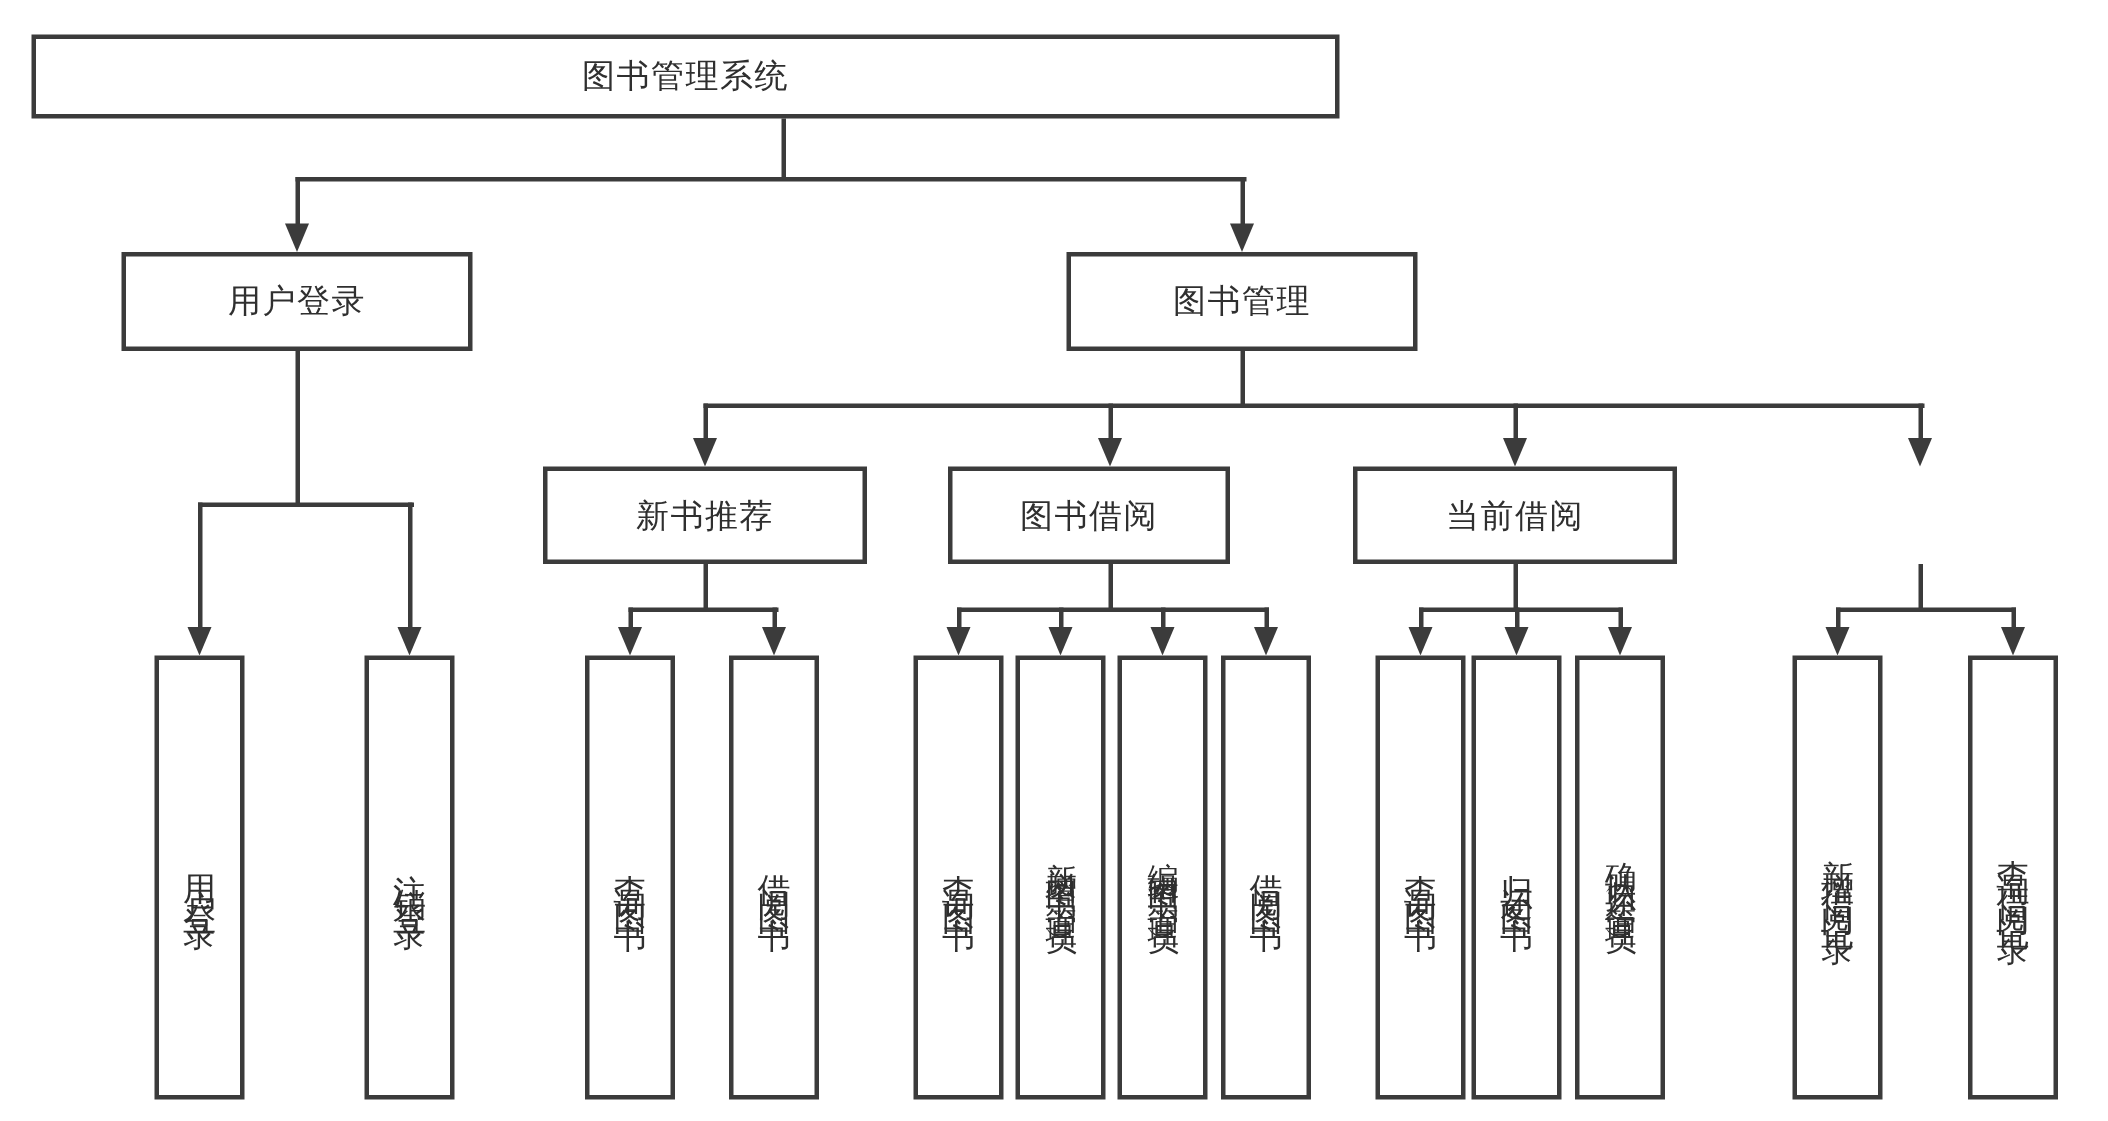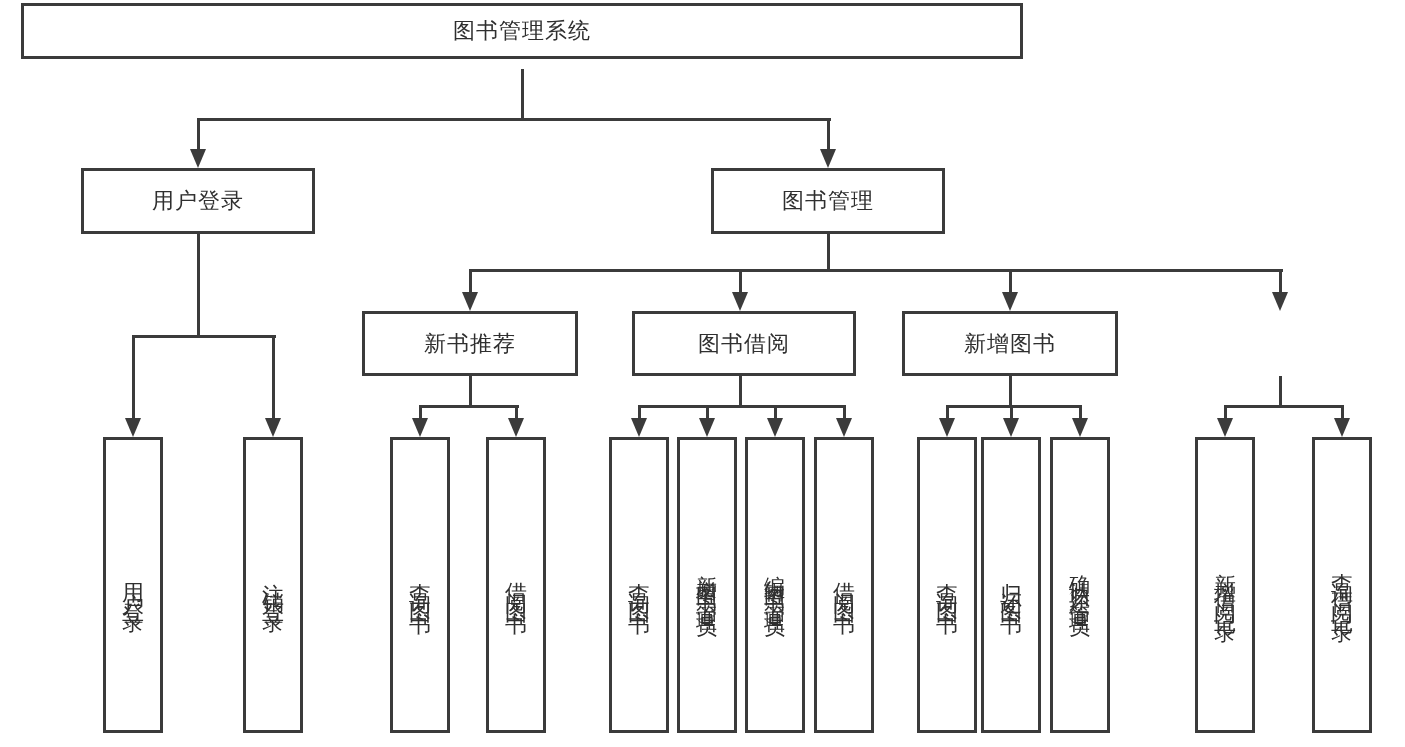--- a/index.html
+++ b/index.html
@@ -83,39 +83,39 @@
       <div class="arrow" style="left: 699px; top: 418px;"></div>
       <div class="arrow" style="left: 767px; top: 418px;"></div>
       <div class="arrow" style="left: 836px; top: 418px;"></div>
       <div class="arrow" style="left: 939px; top: 418px;"></div>
       <div class="arrow" style="left: 1003px; top: 418px;"></div>
       <div class="arrow" style="left: 1072px; top: 418px;"></div>
       <div class="arrow" style="left: 1217px; top: 418px;"></div>
       <div class="arrow" style="left: 1334px; top: 418px;"></div>
     </div>
 
-  <div class="box" style="left:21px;top:3px;width:1002px;height:56px">
+  <div class="box" style="left:21px;top:23px;width:872px;height:56px">
     <span class="lbl">图书管理系统</span>
   </div>
 
   <div class="box" style="left:81px;top:168px;width:234px;height:66px">
     <span class="lbl">用户登录</span>
   </div>
   <div class="box" style="left:362px;top:311px;width:216px;height:65px">
     <span class="lbl">新书推荐</span>
   </div>
 
   <div class="box" style="left:711px;top:168px;width:234px;height:66px">
     <span class="lbl">图书管理</span>
   </div>
-  <div class="box" style="left:632px;top:311px;width:224px;height:65px">
+  <div class="box" style="left:632px;top:311px;width:188px;height:65px">
     <span class="lbl">图书借阅</span>
   </div>
   <div class="box" style="left:902px;top:311px;width:216px;height:65px">
-    <span class="lbl">新增图书</span>
+    <span class="lbl">当前借阅</span>
   </div>
 
   <div class="box leaf" style="left:103px">
     <span class="v">用户登录</span>
   </div>
   <div class="box leaf" style="left:243px">
     <span class="v">注销登录</span>
   </div>
 
   <div class="box leaf" style="left:390px">

